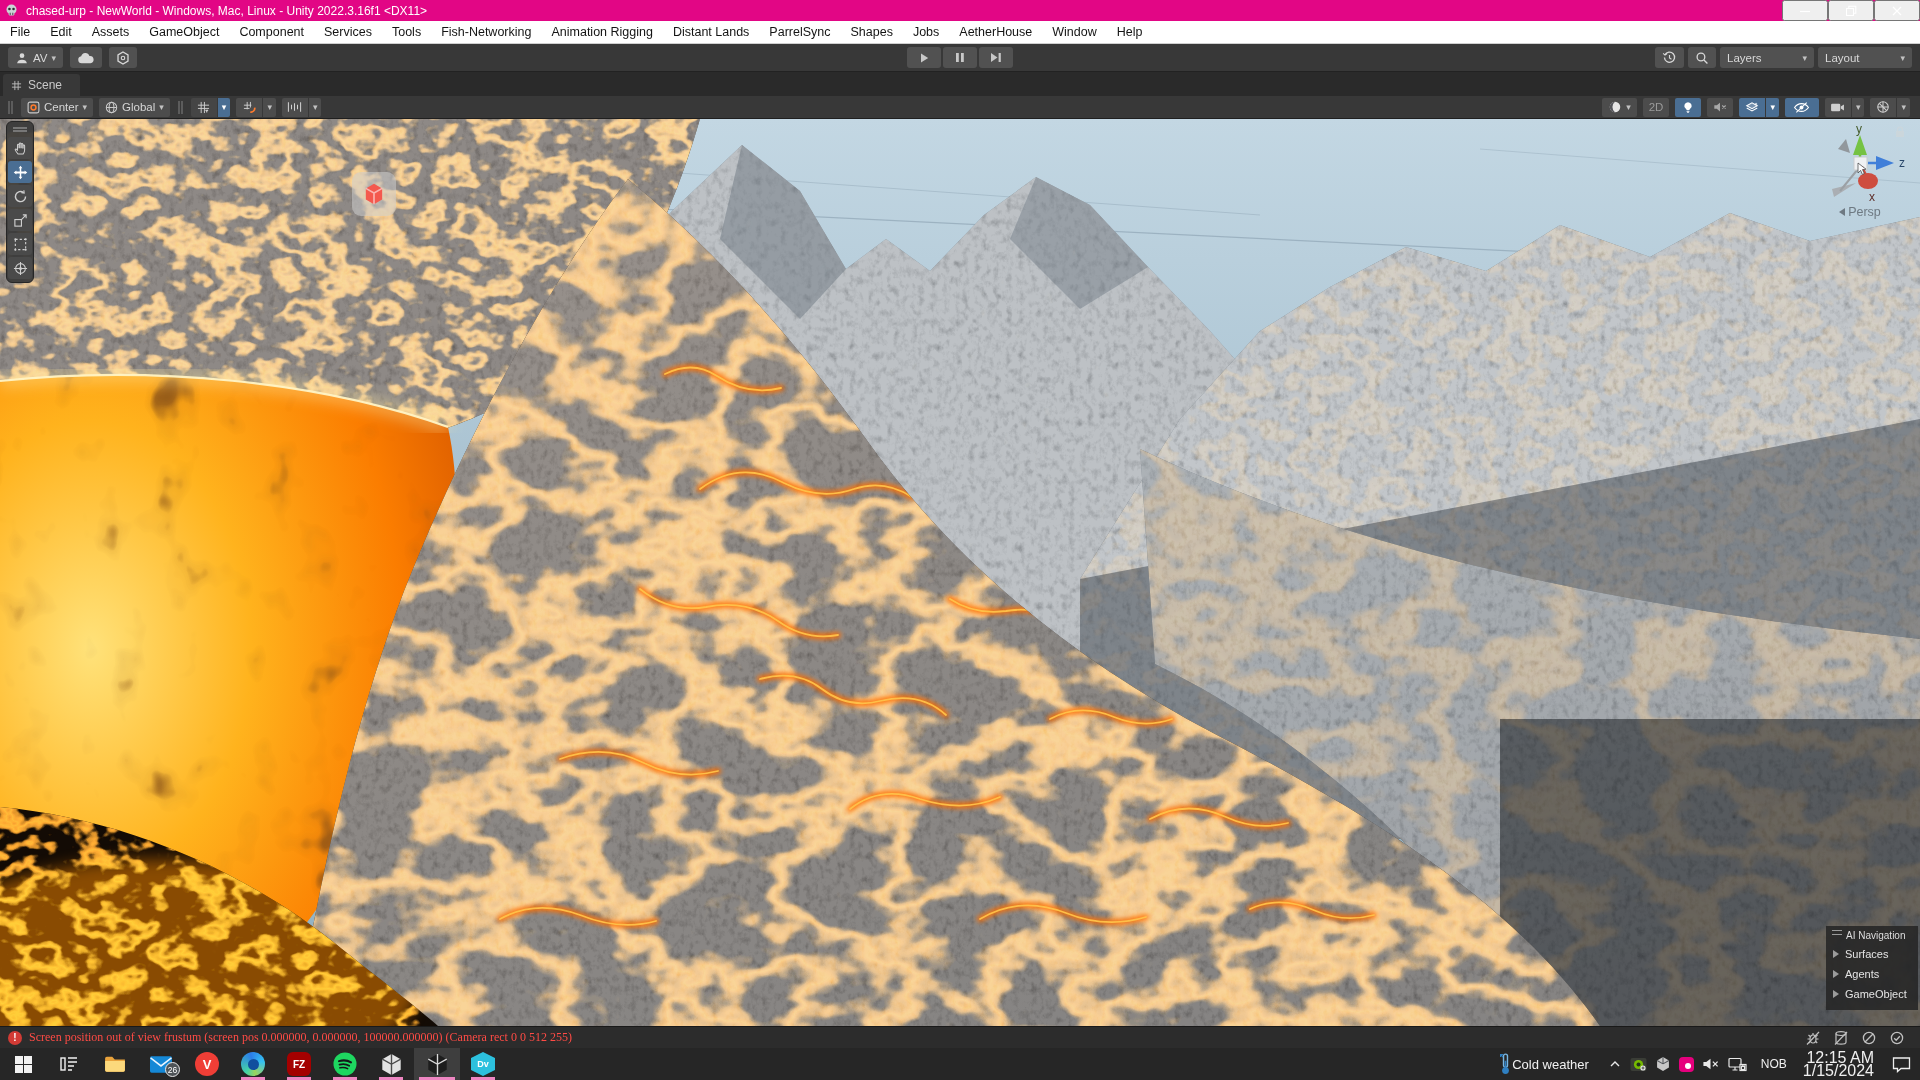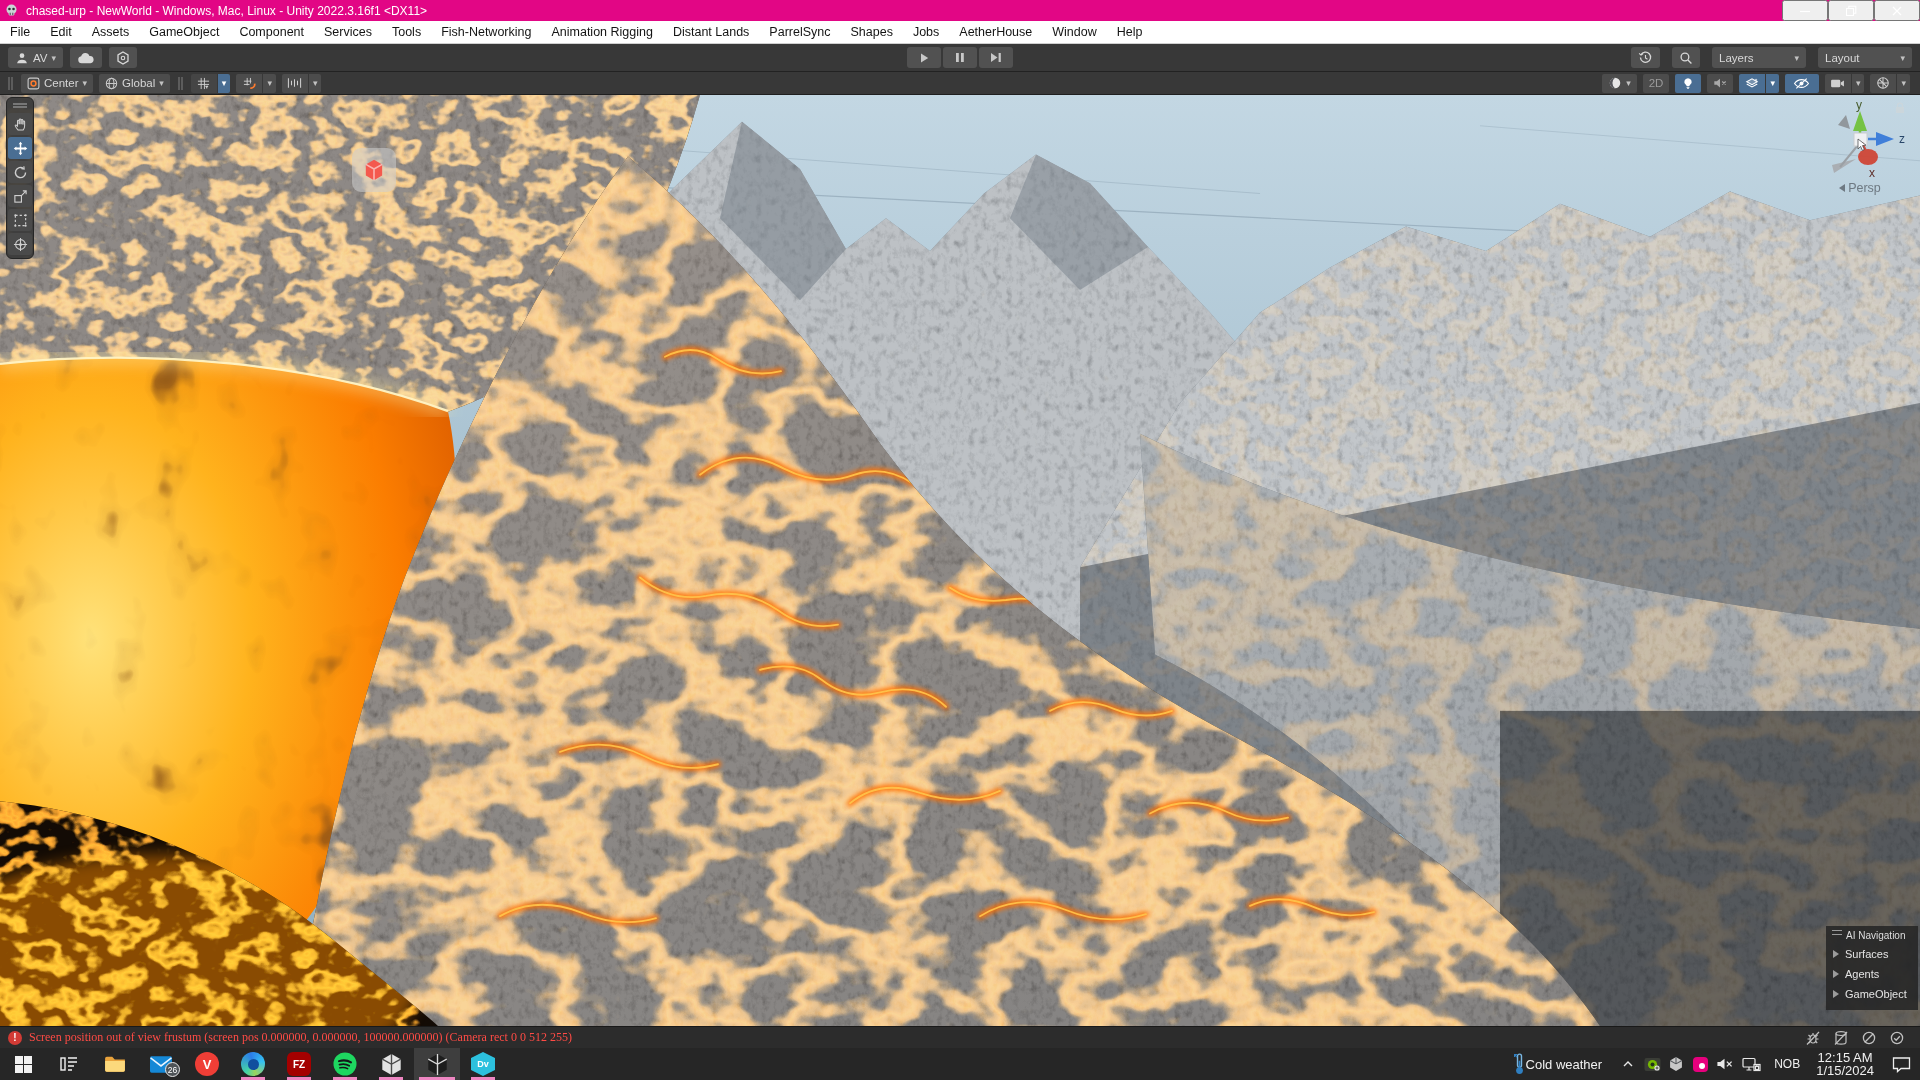--- a/index.html
+++ b/index.html
@@ -18,21 +18,21 @@
   .menubar { height:23px; background:#ffffff; border-bottom:1px solid #cfcfcf; display:flex; align-items:stretch; flex:0 0 auto; }
   .menu-items { display:flex; }
   .menu-item { border:0; background:transparent; font-family:inherit; font-size:12.5px; color:#141414; padding:0 10px; cursor:default; }
 
   
   .ubar { height:28px; background:#383838; border-bottom:1px solid #222; display:flex; align-items:center; padding:0 8px; position:relative; flex:0 0 auto; }
   .ubtn { background:#515151; border:0; border-radius:3px; height:21px; display:inline-flex; align-items:center; justify-content:center; color:#d8d8d8; font-size:11.5px; gap:4px; padding:0 7px; font-family:inherit; }
   .uleft { display:flex; gap:7px; align-items:center; }
   .playgroup { position:absolute; left:50%; transform:translateX(-50%); display:flex; gap:2px; }
   .playgroup .ubtn { width:34px; }
-  .uright { margin-left:auto; display:flex; gap:12px; align-items:center; }
+  .uright { margin-left:auto; display:flex; gap:4px; align-items:center; }
   .udd { width:94px; justify-content:space-between; }
   .caret { font-size:9px; color:#c2c2c2; }
 
   
   .tabbar { height:24px; background:#2a2a2a; display:flex; align-items:stretch; flex:0 0 auto; }
   .tab { background:#383838; margin-left:3px; margin-top:2px; padding:0 18px 0 8px; display:flex; align-items:center; gap:6px; font-size:12px; color:#c9c9c9; border-radius:3px 3px 0 0; border:0; font-family:inherit; }
 
   
   .scenebar { height:23px; background:#383838; border-bottom:1px solid #1f1f1f; display:flex; align-items:center; gap:6px; padding:0 6px; flex:0 0 auto; }
   .sdrag { width:5px; height:13px; border-left:2px solid #5c5c5c; border-right:2px solid #5c5c5c; margin:0 2px; }
@@ -78,21 +78,21 @@
   .tb-btn.running::after { content:""; position:absolute; left:11px; right:11px; bottom:0; height:3px; background:#ee86c2; }
   .tb-btn.active { background:#3e3e3e; }
   .tb-btn.active::after { left:5px; right:5px; }
   .badge { position:absolute; right:4px; bottom:3px; min-width:15px; height:15px; border-radius:50%; background:#4f5458; border:1px solid #e8e8e8; color:#fff; font-size:8.5px; display:flex; align-items:center; justify-content:center; }
   .logo-circle { width:24px; height:24px; border-radius:50%; display:flex; align-items:center; justify-content:center; font-weight:bold; }
   .weather { margin-left:auto; display:flex; align-items:center; padding:0 14px; height:32px; background:transparent; border:0; color:#fff; font-family:inherit; }
   .weather-label { font-size:13px; color:#f2f2f2; }
   .tray { display:flex; align-items:center; height:32px; }
   .tray-ic { width:24px; height:32px; display:flex; align-items:center; justify-content:center; color:#e8e8e8; background:transparent; border:0; }
   .lang { font-size:12px; color:#f0f0f0; padding:0 8px; background:transparent; border:0; font-family:Liberation Sans, sans-serif; }
-  .clock { text-align:center; font-size:13px; line-height:13px; color:#f0f0f0; padding:0 8px; background:transparent; border:0; font-family:inherit; }
+  .clock { text-align:right; font-size:16px; line-height:13px; color:#f0f0f0; padding:0 8px; background:transparent; border:0; font-family:inherit; }
   .notif { width:38px; height:32px; display:flex; align-items:center; justify-content:center; color:#eee; background:transparent; border:0; }
 
   .dragghost { position:absolute; left:352px; top:53px; width:44px; height:44px; border-radius:9px; background:rgba(205,205,205,.55); display:flex; align-items:center; justify-content:center; z-index:40; }
 
   svg { display:block; }
 </style>
 </head>
 <body>
 
 <div id="app">
@@ -225,20 +225,30 @@
         <span>Layers</span>
         <span class="caret">▾</span>
       </button>
       <button class="ubtn udd">
         <span>Layout</span>
         <span class="caret">▾</span>
       </button>
     </div>
   </div>
 
+  <div class="tabbar">
+    <button class="tab">
+      <span>
+          <svg width="11" height="11" viewBox="0 0 12 12" stroke="#bdbdbd" stroke-width="1">
+            <path d="M1 4.2h10M1 7.8h10M4.2 1v10M7.8 1v10" fill="none"></path>
+          </svg>
+        </span>
+      <span>Scene</span>
+    </button>
+  </div>
 
   <div class="scenebar">
     <span class="sdrag"></span>
     <button class="sbtn">
       <span>
           <svg width="13" height="13" viewBox="0 0 14 14" fill="none">
             <rect x="1.2" y="1.2" width="11.6" height="11.6" rx="2" stroke="#c9c9c9" stroke-width="1.2"></rect>
             <circle cx="7" cy="7" r="2.6" stroke="#ff7b2e" stroke-width="1.6"></circle>
           </svg>
         </span>

